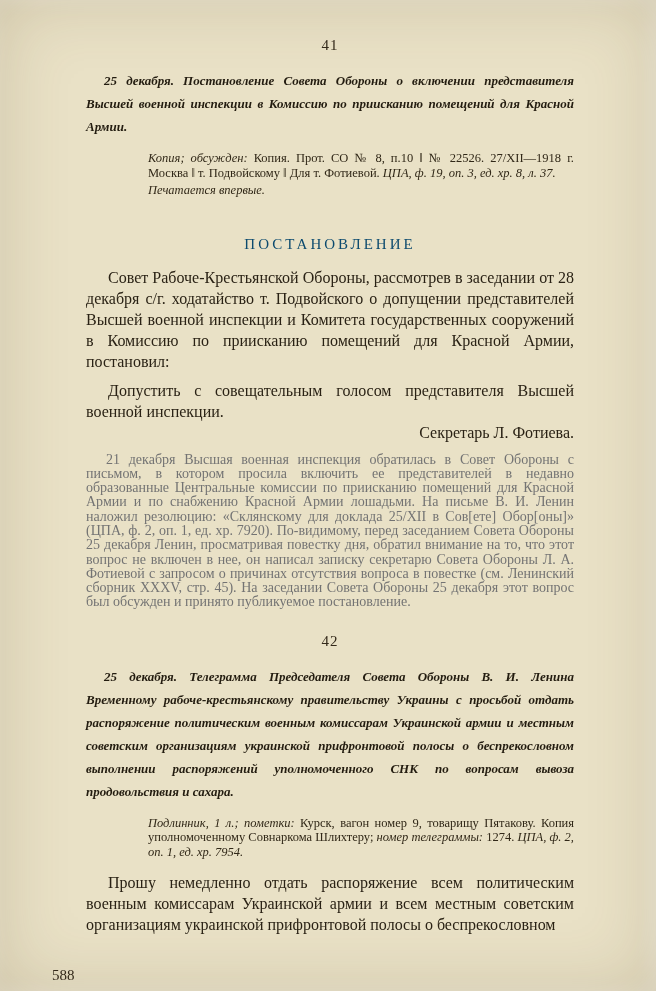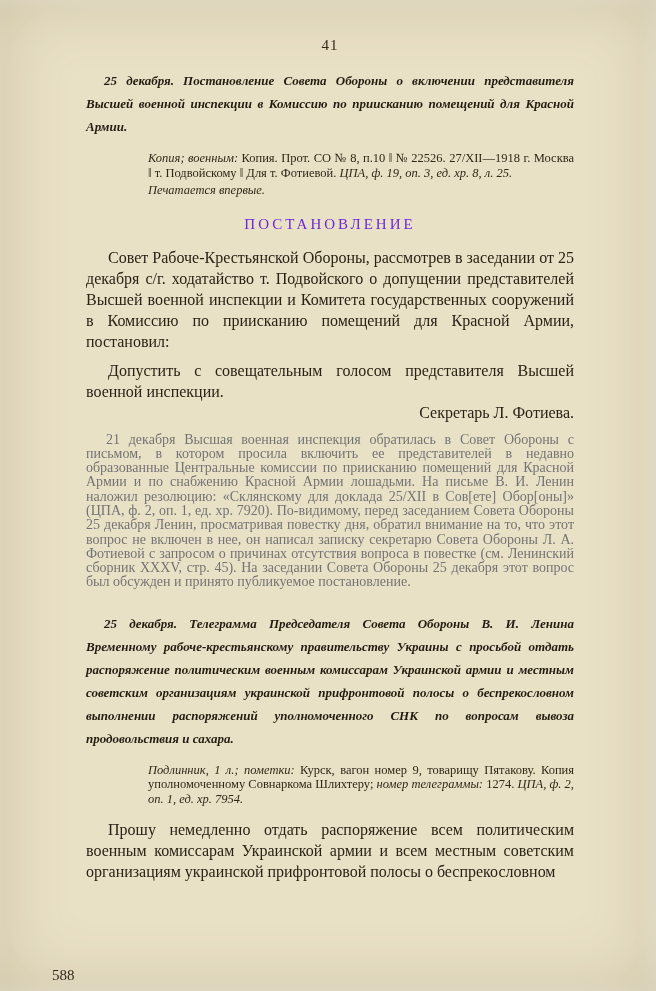--- a/index.html
+++ b/index.html
@@ -33,24 +33,24 @@
     color:#312818;
   }
   .pub-note{
     margin:3px 0 0 62px;
     font-size:12.5px;line-height:14.5px;
     font-style:italic;
     color:#312818;
   }
   .it{font-style:italic;}
   .doc-title{
-    margin-top:16px;
+    margin-top:36px;
     font-size:15px;line-height:20px;font-weight:400;
     text-align:center;letter-spacing:3px;
-    color:#6d28d9;
+    color:#0c4a6e;
   }
   .body-para{
     margin-top:13px;
     font-size:16px;line-height:21px;
     text-align:justify;text-indent:22px;
   }
   .body-para.cont{margin-top:8px;}
   .signature{
     font-size:16px;line-height:21px;
     text-align:right;
@@ -71,38 +71,39 @@
 <body>
 
 <div class="page">
 
   <div class="doc">
     <div class="doc-number">41</div>
 
     <p class="doc-heading">25 декабря. Постановление Совета Обороны о включении представителя Высшей военной инспекции в Комиссию по приисканию помещений для Красной Армии.</p>
 
     <p class="source-note">
-      <span class="it">Копия; военным:</span>
+      <span class="it">Копия; обсужден:</span>
       <span>Копия. Прот. СО № 8, п.10 ‖ № 22526. 27/XII—1918 г. Москва ‖ т. Подвойскому ‖ Для т. Фотиевой.</span>
-      <span class="it">ЦПА, ф. 19, оп. 3, ед. хр. 8, л. 25.</span>
+      <span class="it">ЦПА, ф. 19, оп. 3, ед. хр. 8, л. 37.</span>
     </p>
 
     <p class="pub-note">Печатается впервые.</p>
 
     <h2 class="doc-title">ПОСТАНОВЛЕНИЕ</h2>
 
-    <p class="body-para">Совет Рабоче-Крестьянской Обороны, рассмотрев в заседании от 25 декабря с/г. ходатайство т. Подвойского о допущении представителей Высшей военной инспекции и Комитета государственных сооружений в Комиссию по приисканию помещений для Красной Армии, постановил:</p>
+    <p class="body-para">Совет Рабоче-Крестьянской Обороны, рассмотрев в заседании от 28 декабря с/г. ходатайство т. Подвойского о допущении представителей Высшей военной инспекции и Комитета государственных сооружений в Комиссию по приисканию помещений для Красной Армии, постановил:</p>
     <p class="body-para cont">Допустить с совещательным голосом представителя Высшей военной инспекции.</p>
 
     <p class="signature">Секретарь Л. Фотиева.</p>
 
     <p class="footnote">21 декабря Высшая военная инспекция обратилась в Совет Обороны с письмом, в котором просила включить ее представителей в недавно образованные Центральные комиссии по приисканию помещений для Красной Армии и по снабжению Красной Армии лошадьми. На письме В. И. Ленин наложил резолюцию: «Склянскому для доклада 25/XII в Сов[ете] Обор[оны]» (ЦПА, ф. 2, оп. 1, ед. хр. 7920). По-видимому, перед заседанием Совета Обороны 25 декабря Ленин, просматривая повестку дня, обратил внимание на то, что этот вопрос не включен в нее, он написал записку секретарю Совета Обороны Л. А. Фотиевой с запросом о причинах отсутствия вопроса в повестке (см. Ленинский сборник XXXV, стр. 45). На заседании Совета Обороны 25 декабря этот вопрос был обсужден и принято публикуемое постановление.</p>
   </div>
 
   <div class="doc doc--second">
+    <div class="doc-number">42</div>
 
     <p class="doc-heading">25 декабря. Телеграмма Председателя Совета Обороны В. И. Ленина Временному рабоче-крестьянскому правительству Украины с просьбой отдать распоряжение политическим военным комиссарам Украинской армии и местным советским организациям украинской прифронтовой полосы о беспрекословном выполнении распоряжений уполномоченного СНК по вопросам вывоза продовольствия и сахара.</p>
 
     <p class="source-note">
       <span class="it">Подлинник, 1 л.; пометки:</span>
       <span>Курск, вагон номер 9, товарищу Пятакову. Копия уполномоченному Совнаркома Шлихтеру;</span>
       <span class="it">номер телеграммы:</span>
       <span>1274.</span>
       <span class="it">ЦПА, ф. 2, оп. 1, ед. хр. 7954.</span>
     </p>

